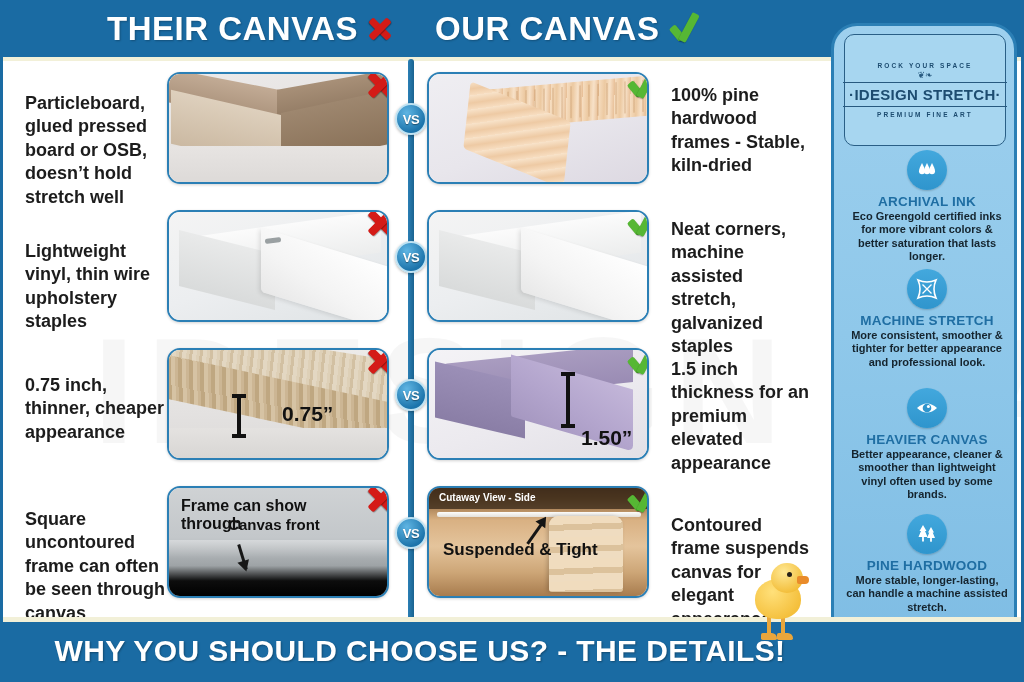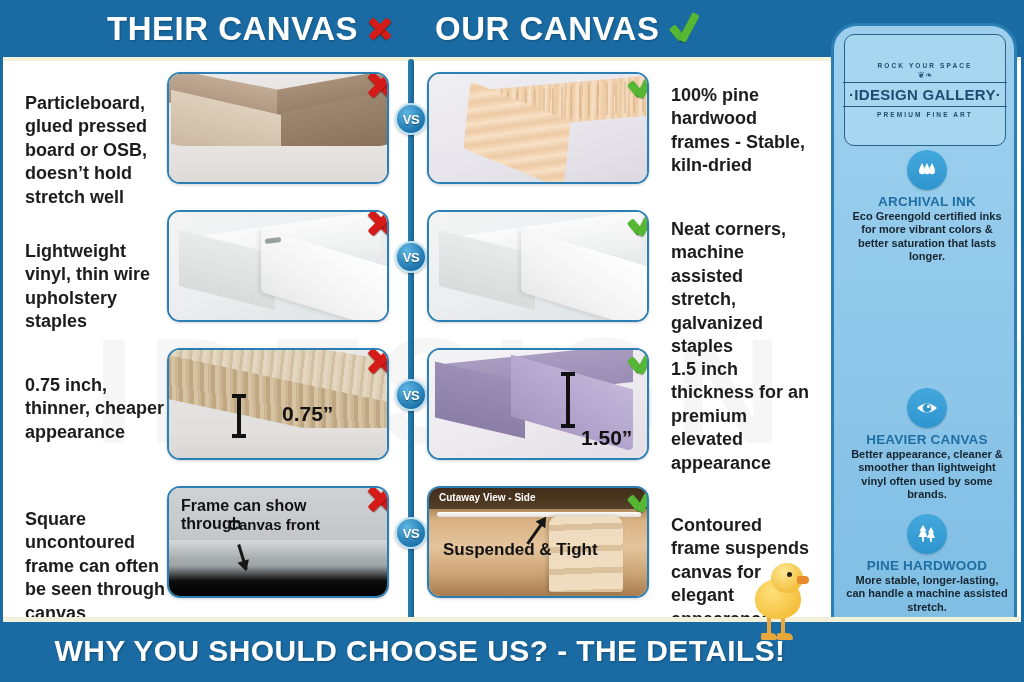--- a/index.html
+++ b/index.html
@@ -554,36 +554,46 @@
     <div class="duck-head"></div>
     <div class="duck-beak"></div>
     <div class="duck-eye"></div>
   </div>
 
   <div class="sidepanel">
 
     <div class="logo-box">
       <div class="logo-tag-top">ROCK YOUR SPACE</div>
       <div class="logo-orn">❦❧</div>
-      <div class="logo-main">·IDESIGN GALLERY·</div>
+      <div class="logo-main">·IDESIGN STRETCH·</div>
       <div class="logo-tag-bot">PREMIUM FINE ART</div>
     </div>
 
     <div class="feature" style="top:124px">
       <div class="feat-icon">
         <svg width="24" height="24" viewBox="0 0 24 24">
           <path d="M7 5 C5 9,4 11,4 13.2 A3 3 0 0 0 10 13.2 C10 11,9 9,7 5 Z" fill="#fff"></path>
           <path d="M12 5 C10 9,9 11,9 13.2 A3 3 0 0 0 15 13.2 C15 11,14 9,12 5 Z" fill="#fff"></path>
           <path d="M17 5 C15 9,14 11,14 13.2 A3 3 0 0 0 20 13.2 C20 11,19 9,17 5 Z" fill="#fff"></path>
         </svg>
       </div>
       <div class="feat-title">ARCHIVAL INK</div>
       <div class="feat-desc">Eco Greengold certified inks for more vibrant colors &amp; better saturation that lasts longer.</div>
     </div>
 
+    <div class="feature" style="top:243px">
+      <div class="feat-icon">
+        <svg width="24" height="24" viewBox="0 0 24 24">
+          <path d="M3 3 Q12 7 21 3 Q17 12 21 21 Q12 17 3 21 Q7 12 3 3 Z" fill="none" stroke="#fff" stroke-width="1.6"></path>
+          <path d="M7.5 7.5 L16.5 16.5 M16.5 7.5 L7.5 16.5" stroke="#fff" stroke-width="1.3"></path>
+        </svg>
+      </div>
+      <div class="feat-title">MACHINE STRETCH</div>
+      <div class="feat-desc">More consistent, smoother &amp; tighter for better appearance and professional look.</div>
+    </div>
 
     <div class="feature" style="top:362px">
       <div class="feat-icon">
         <svg width="26" height="26" viewBox="0 0 26 26">
           <path d="M3 13 Q13 4 23 13 Q13 22 3 13 Z" fill="#fff"></path>
           <circle cx="13" cy="13" r="4.3" fill="#2f95cd"></circle>
           <circle cx="14.4" cy="11.6" r="1.5" fill="#fff"></circle>
         </svg>
       </div>
       <div class="feat-title">HEAVIER CANVAS</div>

